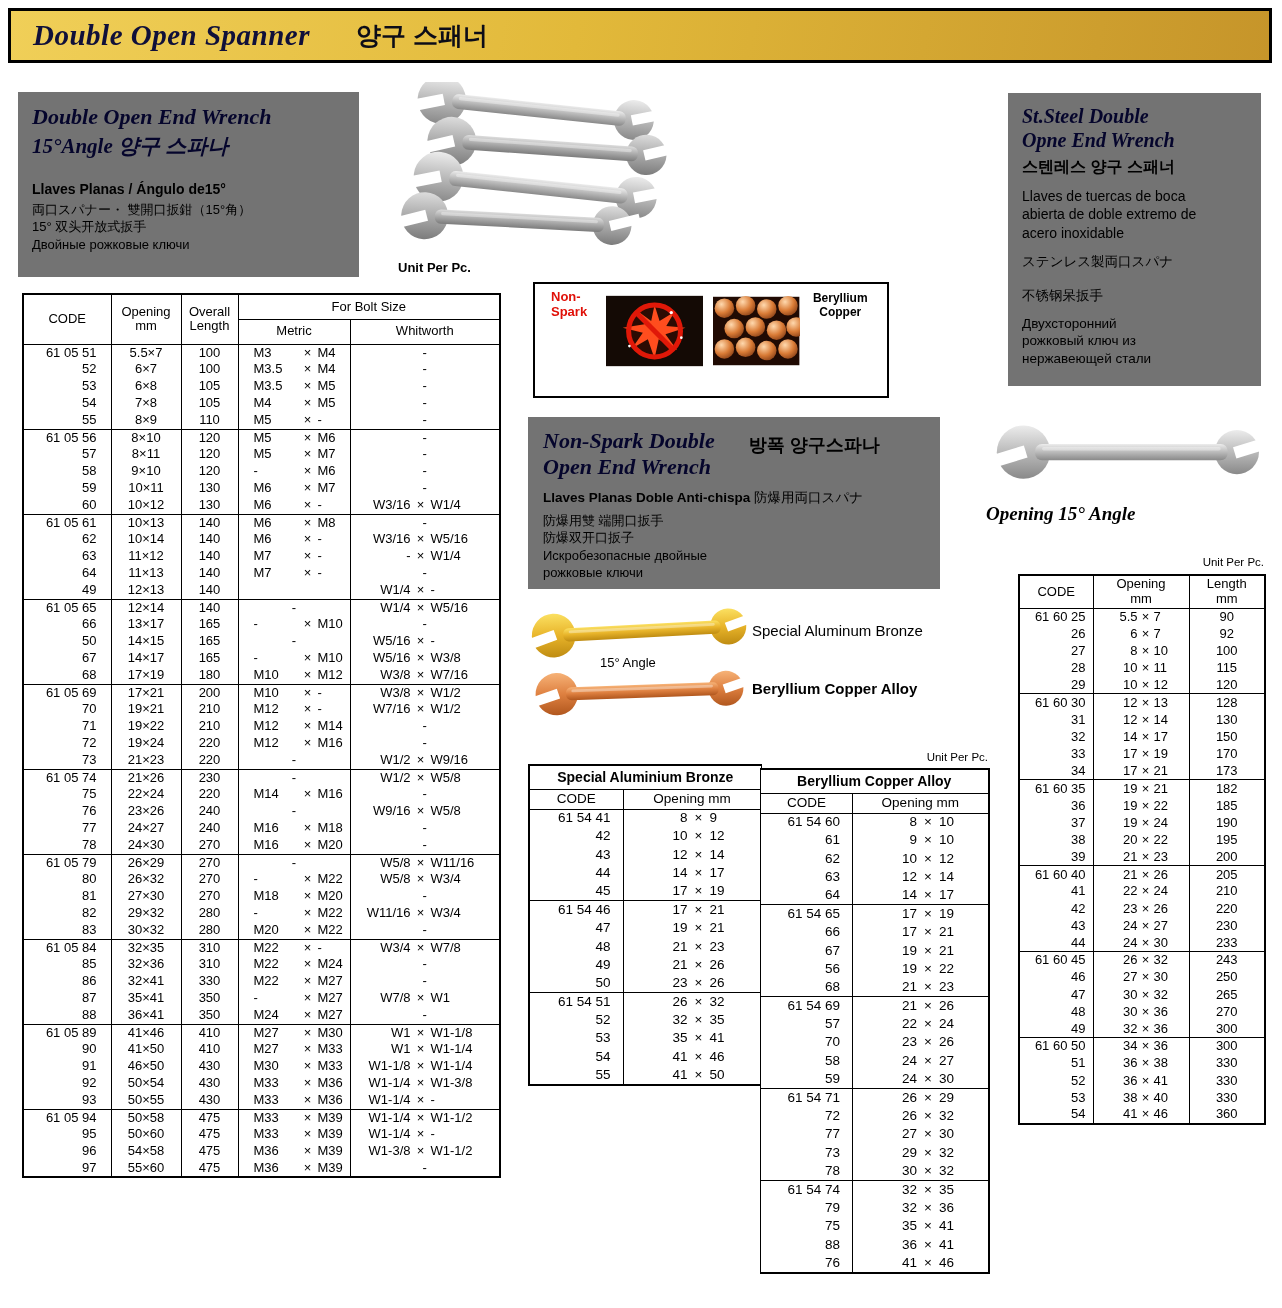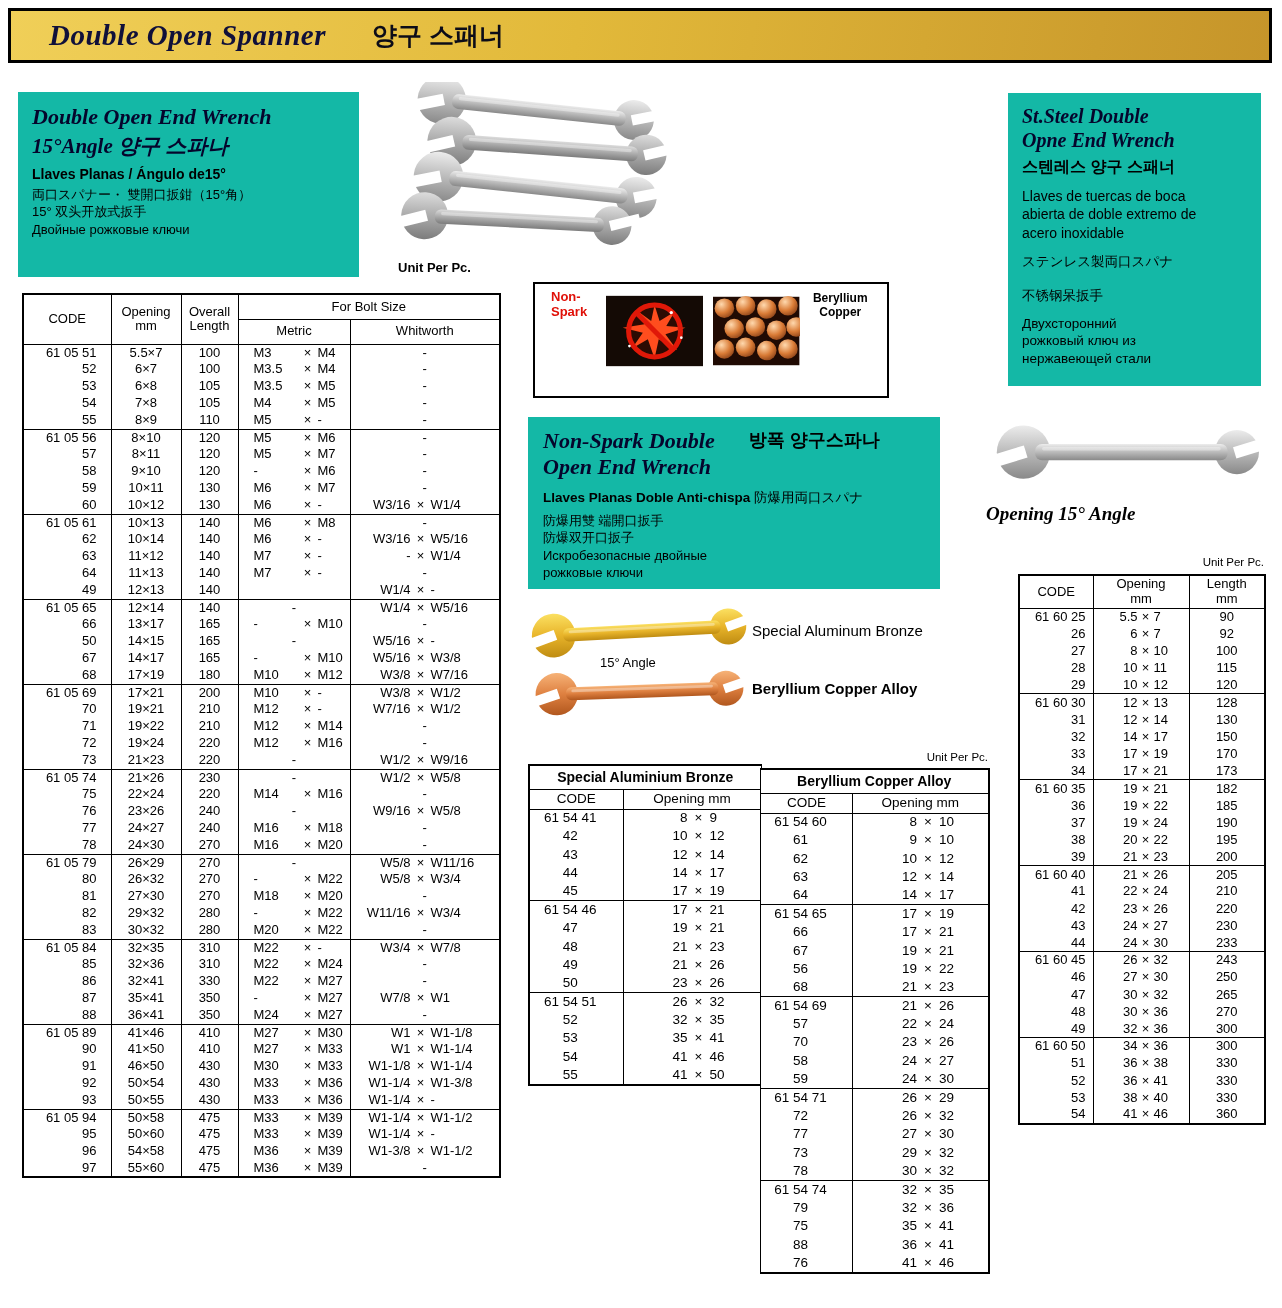--- a/index.html
+++ b/index.html
@@ -1,50 +1,50 @@
 <!DOCTYPE html>
 <html><head>
 <meta charset="utf-8">
 <style>
   *{margin:0;padding:0;box-sizing:border-box}
   html,body{background:#fff}
   body{width:1282px;height:1308px;position:relative;overflow:hidden;
        font-family:"Liberation Sans",sans-serif;color:#000}
   .abs{position:absolute}
   .pre{white-space:pre-line}
-  .cyan{background:#14b8a6}
+  .cyan{background:#737373}
 
   
   #header{left:8px;top:8px;width:1264px;height:55px;border:3px solid #000;
           background:linear-gradient(100deg,#f0cf58 0%,#e2b93a 45%,#c6952a 100%);
-          display:flex;align-items:center;padding-left:38px}
+          display:flex;align-items:center;padding-left:22px}
   #header .t1{font-family:"Liberation Serif",serif;font-style:italic;font-weight:bold;
               font-size:29px;color:#10103a;letter-spacing:.5px}
   #header .t2{font-weight:bold;font-size:25px;color:#0c0c18;margin-left:46px}
 
   
   #box-left{left:18px;top:92px;width:341px;height:185px;padding:12px 14px}
   .bt1{font-family:"Liberation Serif",serif;font-style:italic;font-weight:bold;
        font-size:22px;line-height:1.18;color:#05052c}
   #box-left .bt2{font-family:"Liberation Serif",serif;font-style:italic;font-weight:bold;
        font-size:21px;color:#05052c;margin-top:2px}
-  .bes{font-size:14px;font-weight:bold;margin-top:6px}
+  .bes{font-size:14px;font-weight:bold;margin-top:21px}
   .bsm{font-size:13px;line-height:1.34;margin-top:4px}
 
   #box-steel{left:1008px;top:93px;width:253px;height:293px;padding:12px 14px}
   #box-steel .bt1{font-size:20px}
   #box-steel .ko{font-size:16px;font-weight:bold;margin-top:5px}
   #box-steel .es{font-size:14px;line-height:1.3;margin-top:9px}
   #box-steel .jp{font-size:13.5px;margin-top:11px}
   #box-steel .cn{font-size:13.5px;margin-top:16px}
   #box-steel .ru{font-size:13.5px;line-height:1.3;margin-top:10px}
 
   #box-nonspark{left:528px;top:417px;width:412px;height:172px;padding:11px 15px}
   #box-nonspark .nrow{display:flex;align-items:flex-start}
-  #box-nonspark .nko{font-size:18px;font-weight:bold;margin-left:34px;}
+  #box-nonspark .nko{font-size:18px;font-weight:bold;margin-left:34px;margin-top:5px}
   #box-nonspark .nes{font-size:13.5px;margin-top:9px}
   #box-nonspark .nes .b{font-weight:bold}
   #box-nonspark .bsm{margin-top:5px}
 
   
   #photo-box{left:533px;top:282px;width:356px;height:116px;border:2px solid #000;
              background:#fff;display:flex;gap:10px;padding:5px 6px}
   .pcol{display:flex;flex-direction:row}
   #ns-label{color:#e01008;font-weight:bold;font-size:13px;padding-left:10px;height:16px}
   .pcap{font-size:12px;font-weight:bold;text-align:center;margin-top:2px}
@@ -90,21 +90,21 @@
 
   
   .mid{font-size:13.5px}
   #t-bronze{left:528px;top:764px;width:232px;border:2px solid #000;border-right:none}
   #t-copper{left:760px;top:768px;width:228px;border:2px solid #000;border-left:1px solid #000}
   .mid th{border:1px solid #000}
   .mid th.title{font-weight:bold;font-size:14px;height:24px}
   .mid th.col{height:20px}
   .mid td{height:18.4px}
   .mid td+td{border-left:1px solid #000}
-  .mid td:first-child{text-align:center;padding-right:12px}
+  .mid td:first-child{text-align:right;padding-right:12px}
   .mid td:nth-child(2).pair{text-align:left;padding-left:24px}
   .mid .a{width:40px;text-align:right}
   .mid .x{width:22px}
 
   
   #t-steel{left:1018px;top:574px;width:246px;font-size:13px;border:2px solid #000}
   #t-steel th{border:1px solid #000;height:33px}
   #t-steel td{height:17.2px;border-left:1px solid #000}
   #t-steel td:first-child{text-align:right;padding-right:7px}
   #t-steel td:nth-child(2).pair{text-align:left;padding-left:12px}

